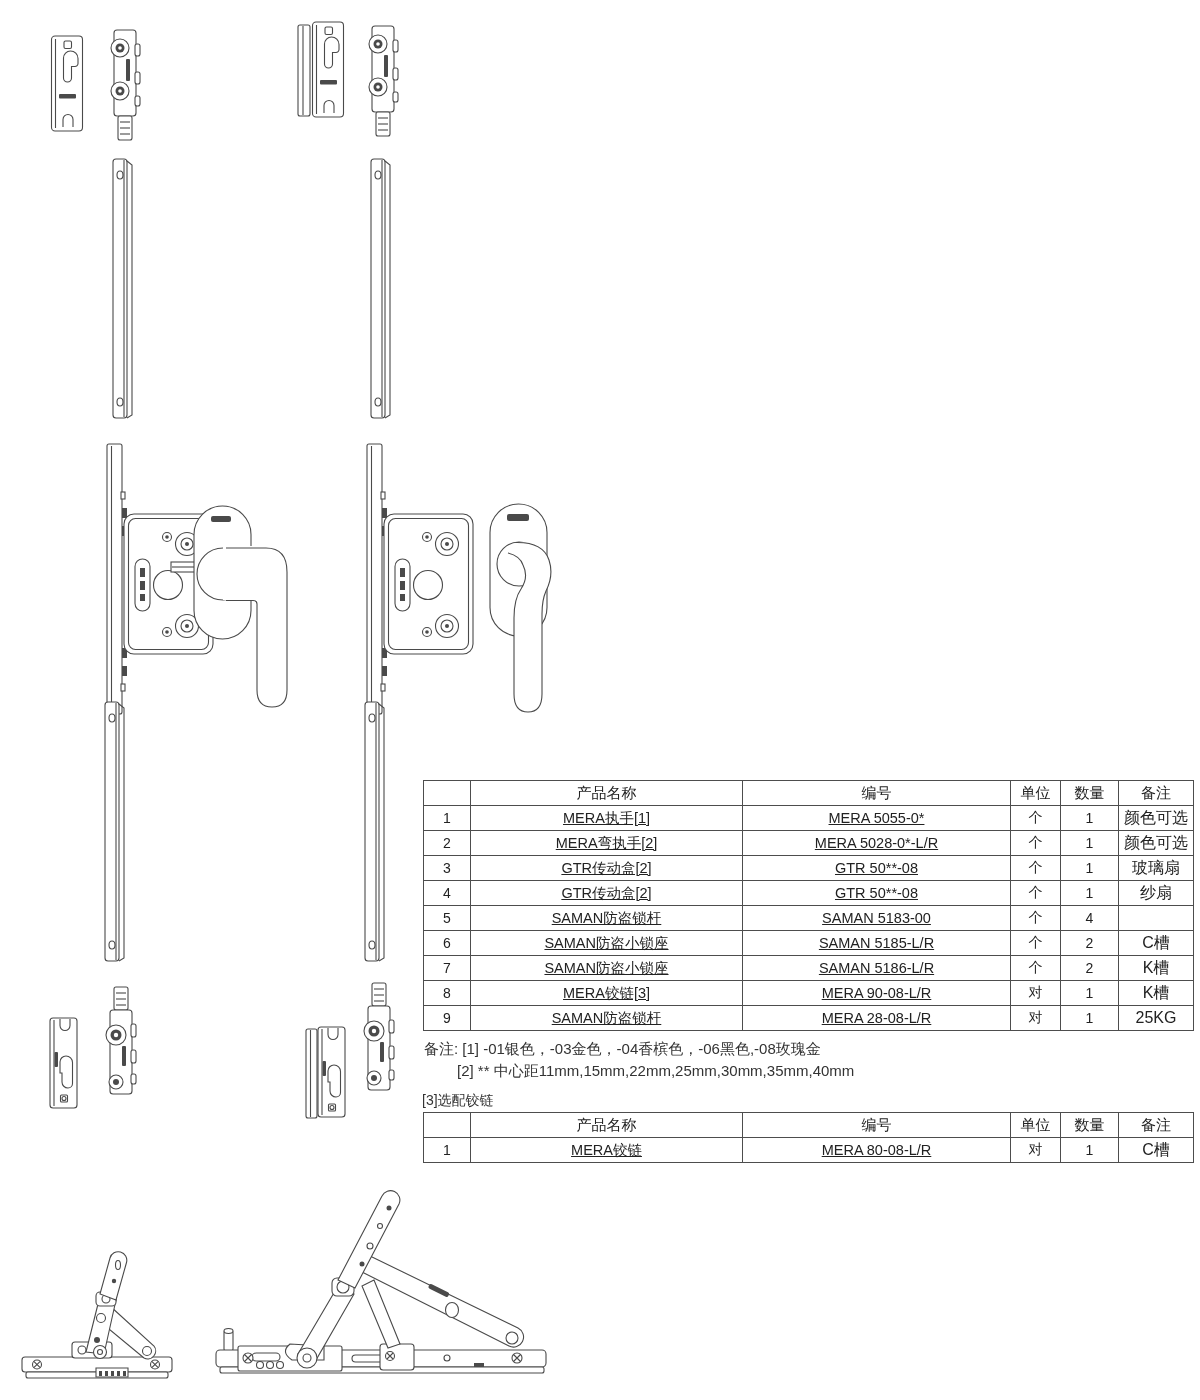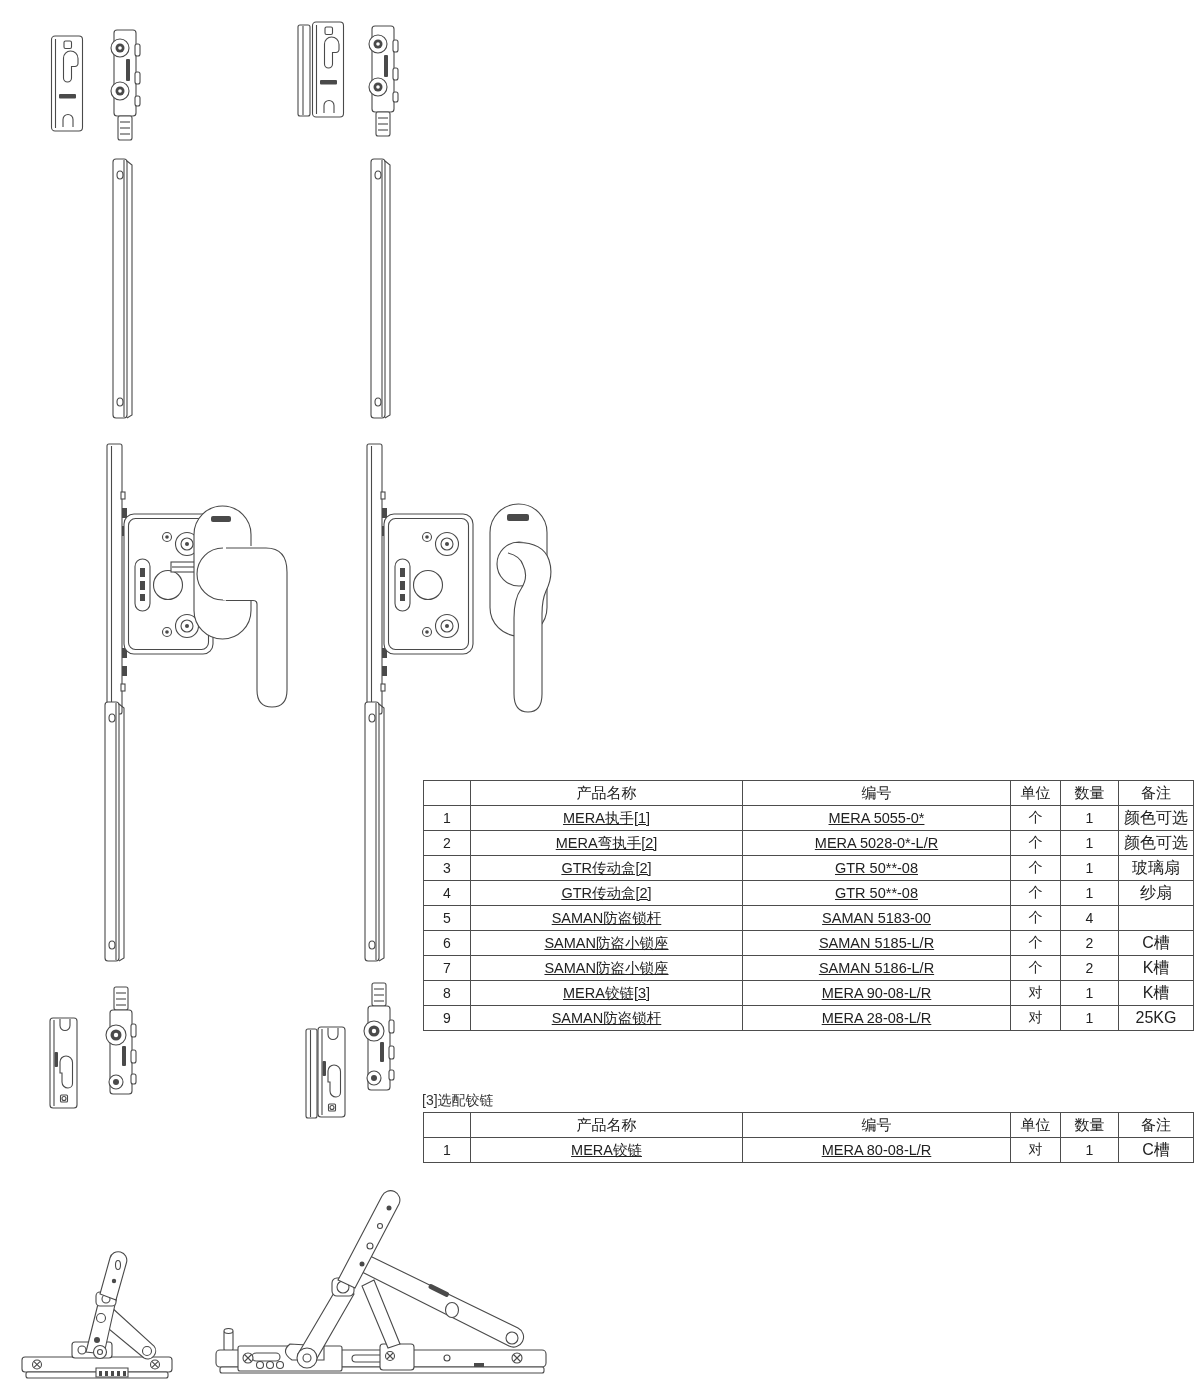--- a/index.html
+++ b/index.html
@@ -392,20 +392,24 @@
         <td class="c-no">9</td>
         <td class="c-name">SAMAN防盗锁杆</td>
         <td class="c-code">MERA 28-08-L/R</td>
         <td class="c-unit">对</td>
         <td class="c-qty">1</td>
         <td class="c-remark">25KG</td>
       </tr>
     </tbody>
   </table>
 
+  <div class="notes" style="left:424px;top:1038px;width:700px">
+    <div>备注: [1] -01银色，-03金色，-04香槟色，-06黑色,-08玫瑰金</div>
+    <div class="ind">[2] ** 中心距11mm,15mm,22mm,25mm,30mm,35mm,40mm</div>
+  </div>
 
   <div class="lbl" style="left:422px;top:1092px">[3]选配铰链</div>
 
   <table class="tbl" style="left:423px;top:1112px;width:770px">
     <colgroup>
         <col style="width:47px">
         <col style="width:272px">
         <col style="width:268px">
         <col style="width:50px">
         <col style="width:58px">

